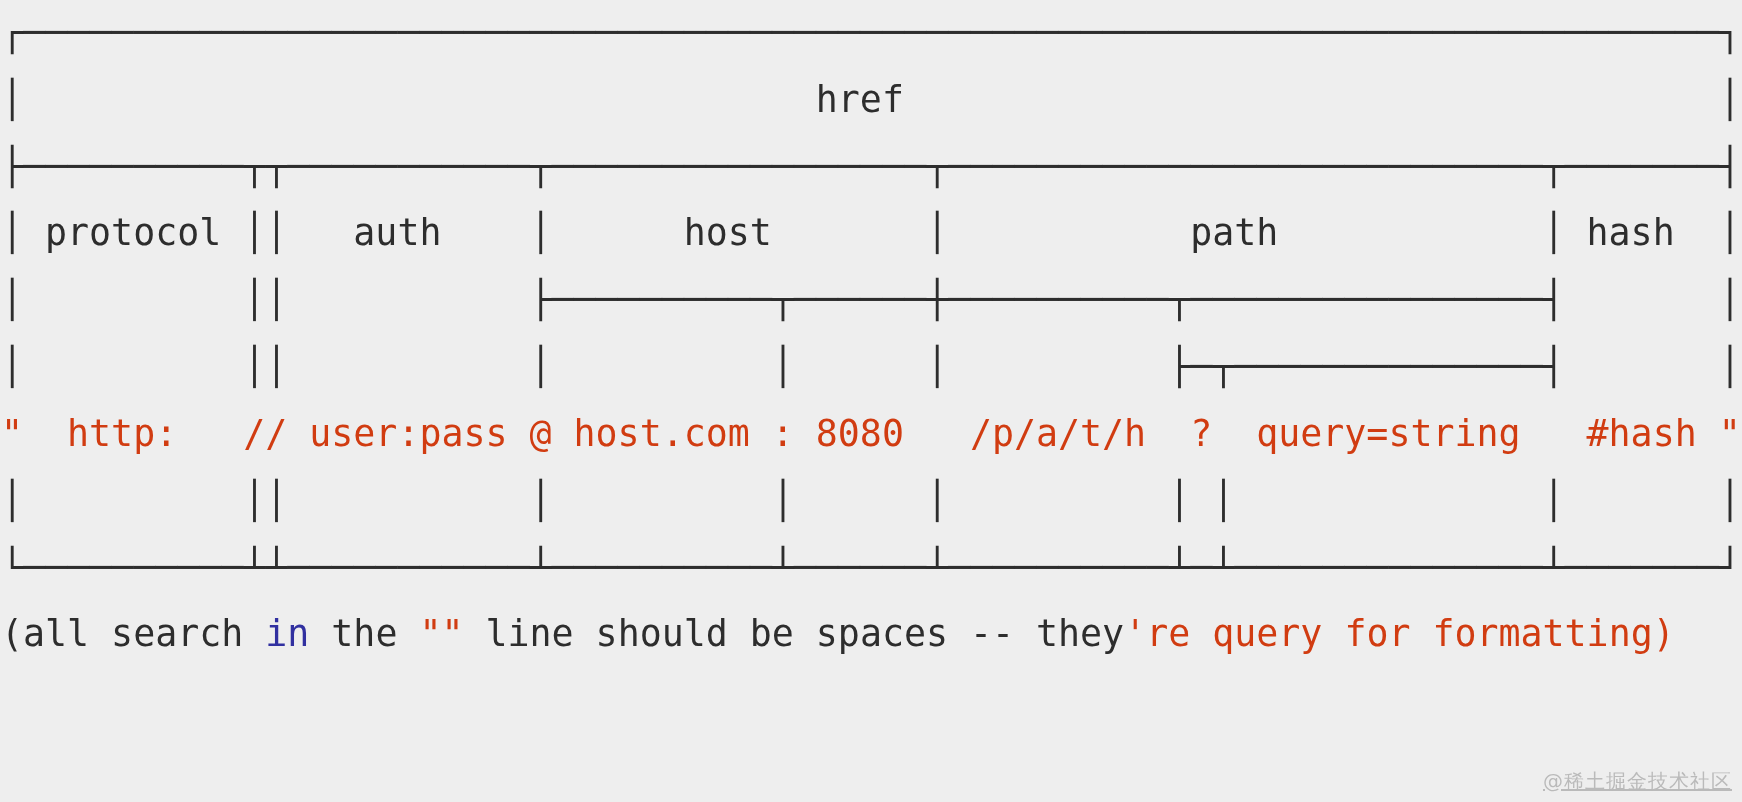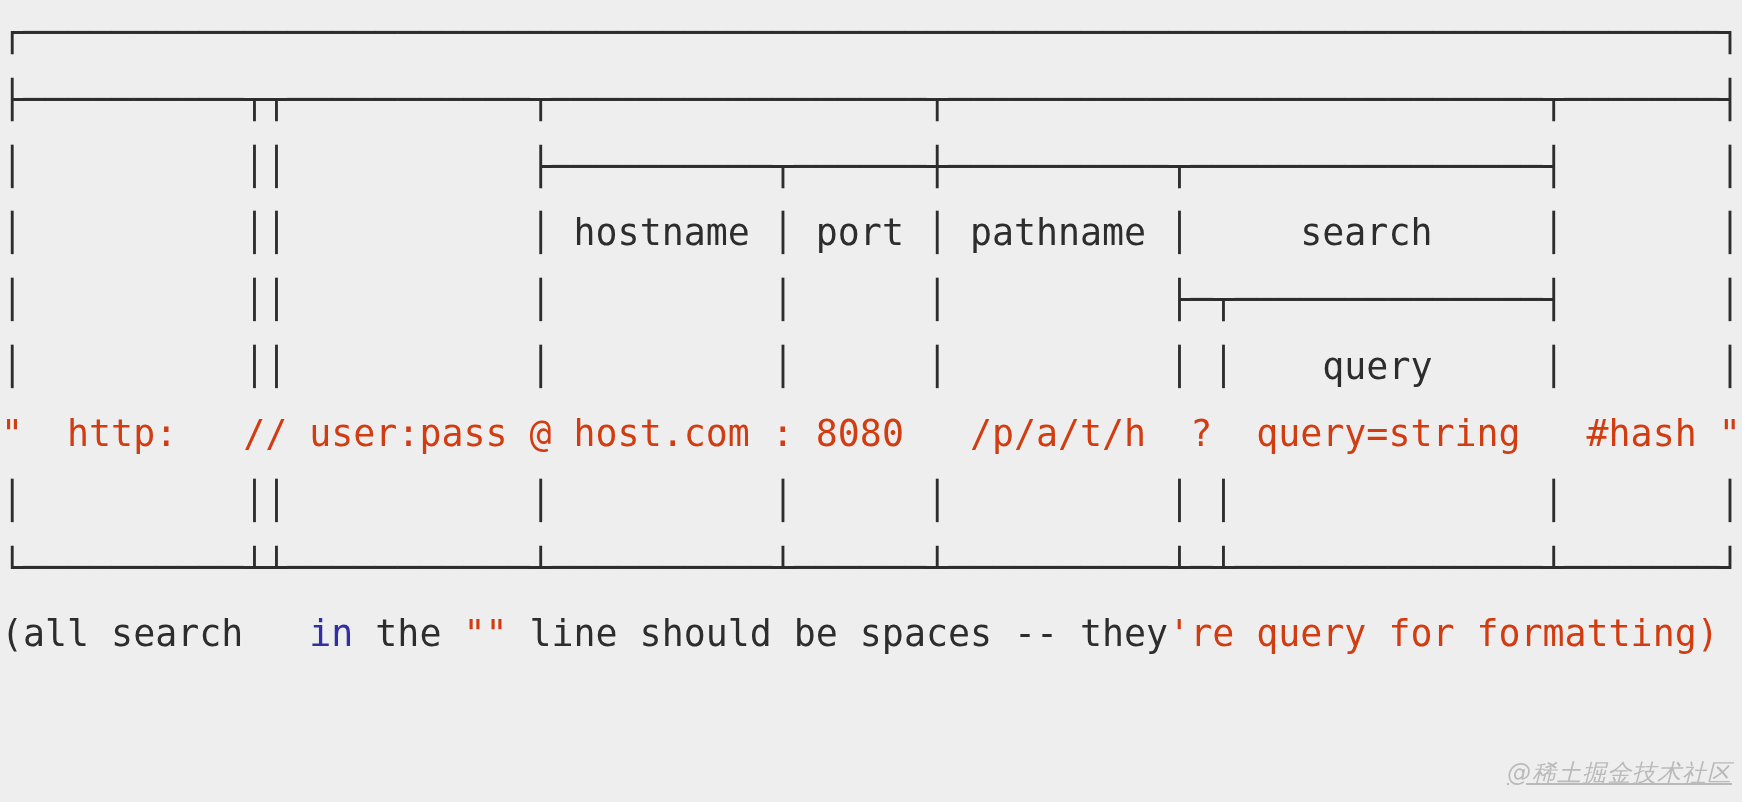--- a/index.html
+++ b/index.html
@@ -24,46 +24,45 @@
     line-height:66.83px;
     color:var(--foreground);
     padding-left:1px;
   }
   .line{
     display:block;
     white-space:pre;
     height:66.83px;
   }
   .url-line{color:var(--url-red);}
-  .kw{color:var(--keyword-blue);margin-left:44px;}
+  .kw{color:var(--keyword-blue);}
   .str{color:var(--url-red);}
   .watermark{
     position:absolute;
     right:10px;
-    bottom:13px;
+    bottom:7px;
     font-family:"DejaVu Sans", sans-serif;
-    font-size:24px;
+    font-size:20px;
     letter-spacing:1px;
     color:var(--watermark-gray);
     opacity:0.62;
     text-decoration:underline;
     white-space:nowrap;
     pointer-events:none;
-    font-style:italic;
   }
 </style>
 </head>
 <body>
 
 <div class="code-block">
     <span class="line">┌─────────────────────────────────────────────────────────────────────────────┐</span>
+    <span class="line">│                                    href                                     │</span>
     <span class="line">├──────────┬┬───────────┬─────────────────┬───────────────────────────┬───────┤</span>
+    <span class="line">│ protocol ││   auth    │      host       │           path            │ hash  │</span>
     <span class="line">│          ││           ├──────────┬──────┼──────────┬────────────────┤       │</span>
-    <span class="line">│          ││           │ hostname │ port │ pathname │     search     │       │</span>
     <span class="line">│          ││           │          │      │          ├─┬──────────────┤       │</span>
-    <span class="line">│          ││           │          │      │          │ │    query     │       │</span>
     <span class="line url-line">"  http:   // user:pass @ host.com : 8080   /p/a/t/h  ?  query=string   #hash "</span>
     <span class="line">│          ││           │          │      │          │ │              │       │</span>
     <span class="line">└──────────┴┴───────────┴──────────┴──────┴──────────┴─┴──────────────┴───────┘</span>
     <span class="line"><span>(all search </span><span class="kw">in</span><span> the </span><span class="str">""</span><span> line should be spaces -- they</span><span class="str">'re query for formatting)</span></span>
   </div>
 
 <div class="watermark">@稀土掘金技术社区</div>
 
 </body></html>

